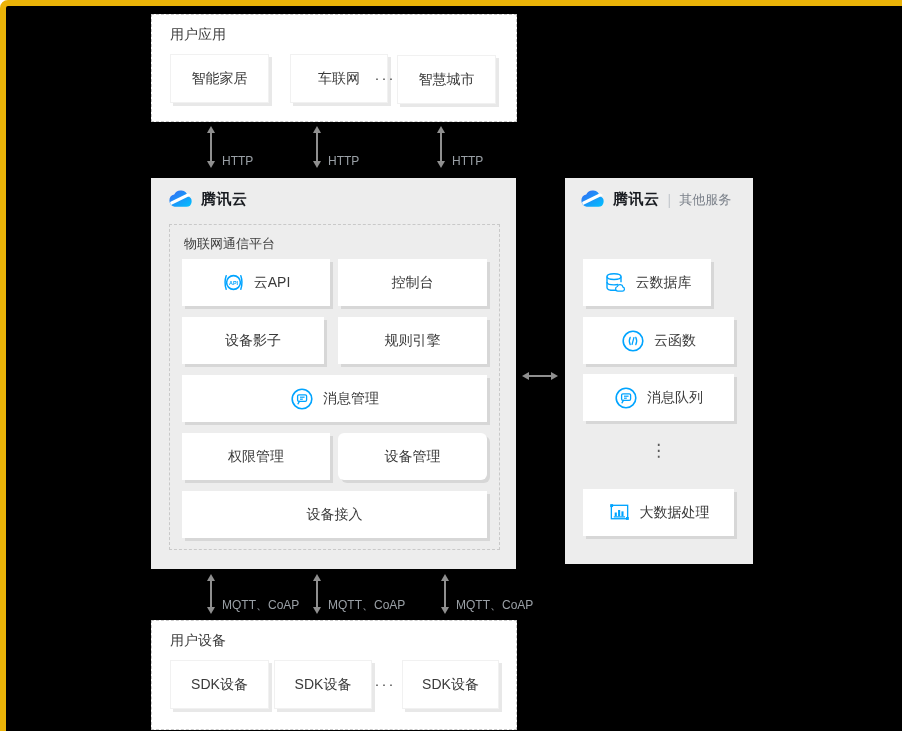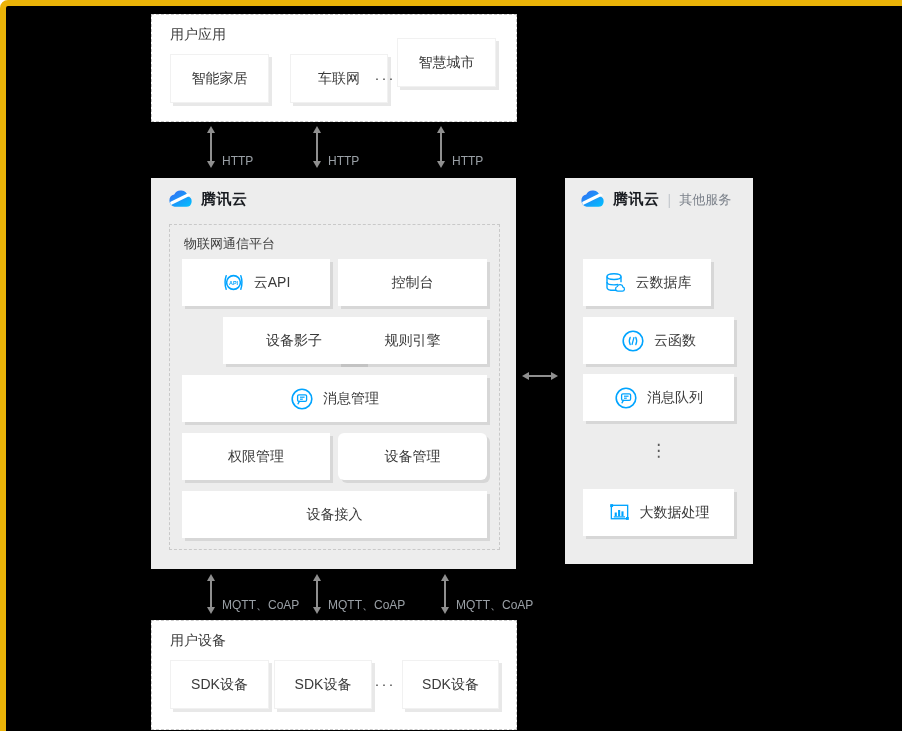--- a/index.html
+++ b/index.html
@@ -49,21 +49,21 @@
 
   <div class="dashed-panel" style="left:145px;top:8px;width:364px;height:106px;">
     <div class="panel-label">用户应用</div>
     <div class="white-box" style="left:18px;top:39px;width:97px;height:47px;border:1px solid #f1f1f1;">
       <span>智能家居</span>
     </div>
     <div class="white-box" style="left:138px;top:39px;width:96px;height:47px;border:1px solid #f1f1f1;">
       <span>车联网</span>
     </div>
     <div class="dots-h" style="left:220px;top:39px;width:26px;height:47px;">···</div>
-    <div class="white-box" style="left:245px;top:23px;width:97px;height:47px;border:1px solid #f1f1f1;">
+    <div class="white-box" style="left:245px;top:40px;width:97px;height:47px;border:1px solid #f1f1f1;">
       <span>智慧城市</span>
     </div>
   </div>
 
   <div class="arrow-wrap" style="left:201px;top:120px;">
     <div class="v-arrow">
         <div class="line"></div>
       </div>
     <span class="proto-label">HTTP</span>
   </div>
@@ -111,21 +111,21 @@
             <path d="M4 4.6 Q1.8 11 4 17.4" fill="none" stroke="#00a4ff" stroke-width="1.4" stroke-linecap="round"></path>
             <path d="M18 4.6 Q20.2 11 18 17.4" fill="none" stroke="#00a4ff" stroke-width="1.4" stroke-linecap="round"></path>
           </svg>
         </span>
         <span>云API</span>
       </div>
       <div class="white-box" style="left:168px;top:34px;width:149px;height:47px;">
         <span>控制台</span>
       </div>
 
-      <div class="white-box" style="left:12px;top:92px;width:142px;height:47px;margin-left:41px;">
+      <div class="white-box" style="left:12px;top:92px;width:142px;height:47px;">
         <span>设备影子</span>
       </div>
       <div class="white-box" style="left:168px;top:92px;width:149px;height:47px;">
         <span>规则引擎</span>
       </div>
 
       <div class="white-box" style="left:12px;top:150px;width:305px;height:47px;">
         <span class="icn">
           <svg width="24" height="24" viewBox="0 0 24 24">
             <circle cx="12" cy="12" r="9.8" fill="none" stroke="#00a4ff" stroke-width="1.6"></circle>

